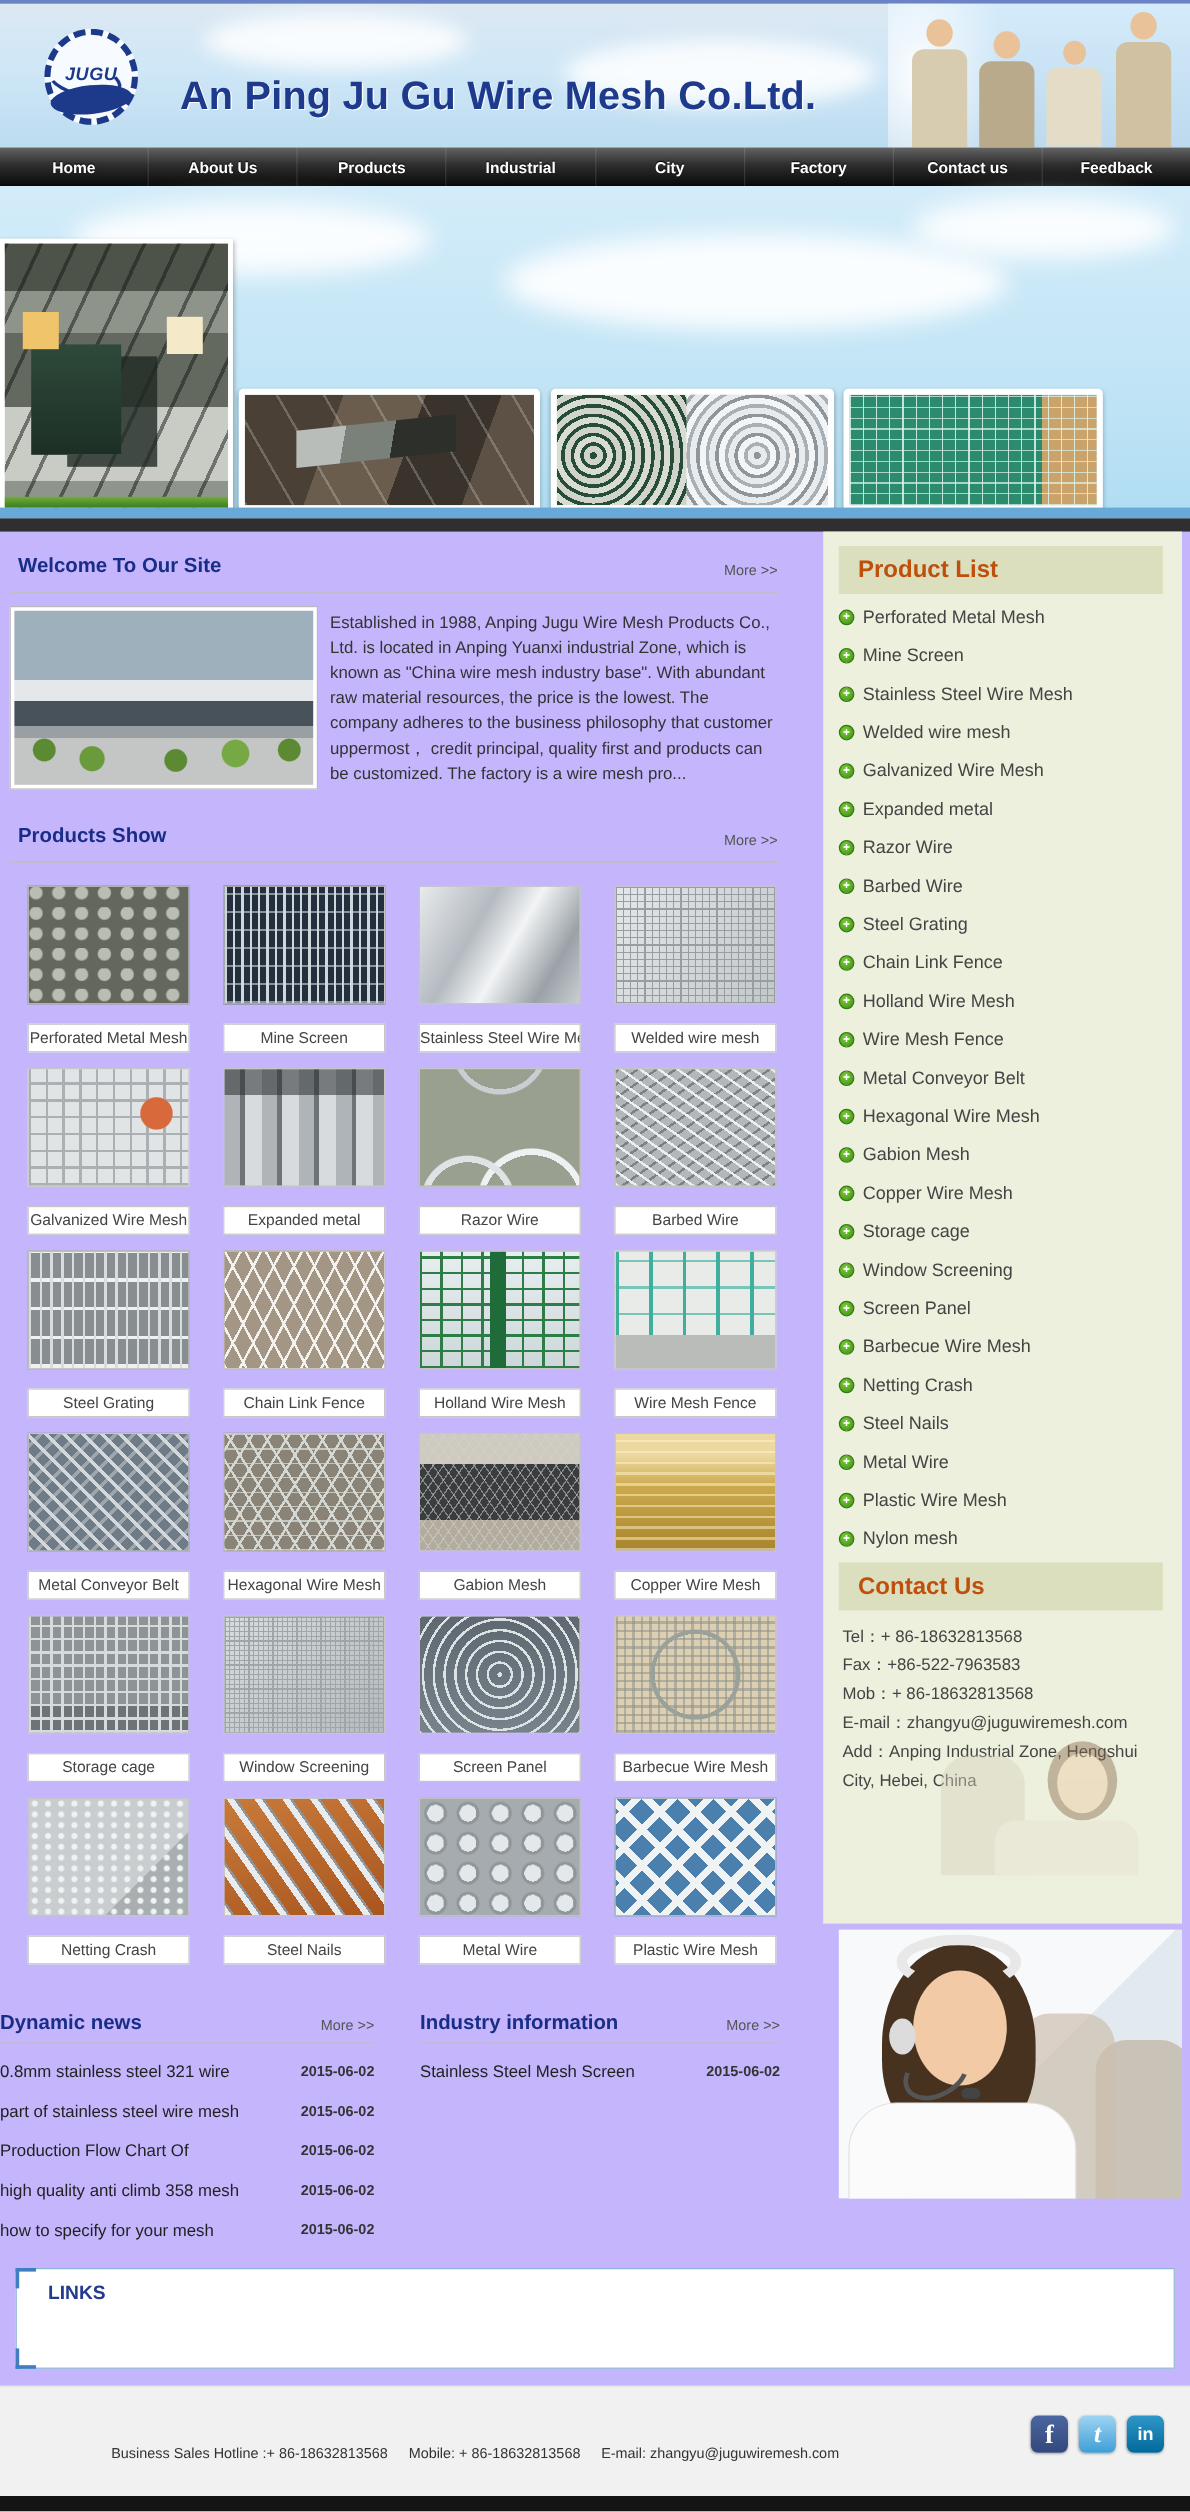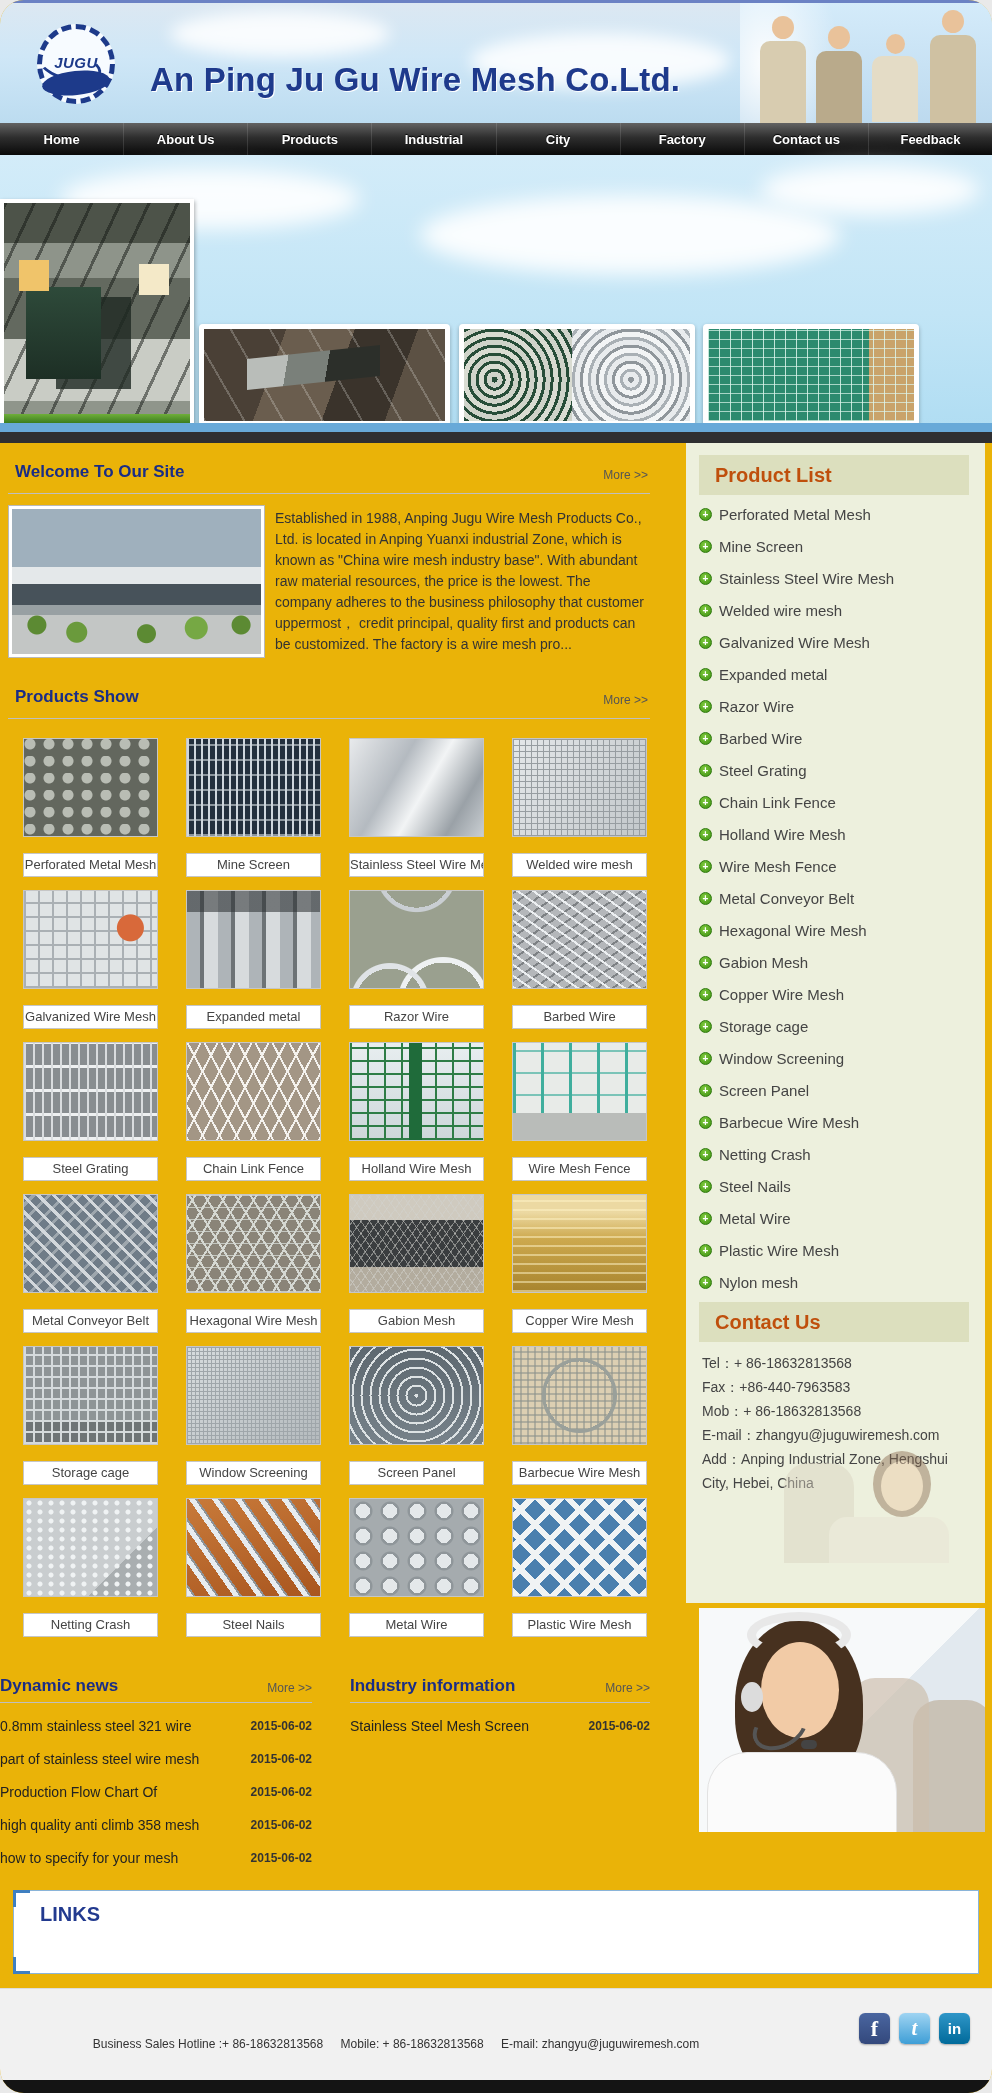--- a/index.html
+++ b/index.html
@@ -1,18 +1,18 @@
 <!DOCTYPE html>
 <html><head>
 <meta charset="utf-8">
 <style>
   * { margin:0; padding:0; box-sizing:border-box; }
   html,body { background:#e9e9e9; }
   body { font-family:"Liberation Sans", sans-serif; }
-  .page { position:relative; width:992px; height:2093px; margin:0 auto; background:#eab308; overflow:hidden;border-radius:24px; }
+  .page { position:relative; width:992px; height:2093px; margin:0 auto; background:#c4b5fd; overflow:hidden; }
 
   
   .site-header { position:absolute; left:0; top:0; width:992px; height:123px;
     background:linear-gradient(180deg,#dce8f2 0%,#cfe7f7 45%,#bcdcf0 100%); border-top:3px solid #6b82c4; overflow:hidden; }
   .hcloud { position:absolute; border-radius:50%; background:rgba(255,255,255,.85); filter:blur(8px); }
   .hc1 { left:170px; top:8px; width:220px; height:46px; }
   .hc2 { left:470px; top:30px; width:260px; height:56px; }
   .logo { position:absolute; left:34px; top:18px; width:84px; height:86px; }
   .logo .ring { position:absolute; inset:3px; border-radius:50%; border:5px dashed #1d3a8a; background:#f7fbff; }
   .logo .swoosh { position:absolute; left:8px; right:8px; bottom:12px; height:24px; border-radius:50%; background:#1d3a8a; transform:rotate(-6deg); }
@@ -172,21 +172,21 @@
   .cs-photo .shirt { position:absolute; left:8px; bottom:-6px; width:190px; height:86px; border-radius:40px 40px 0 0; background:#fbfbfb; border:1px solid #e2e2e2; }
   .cs-photo .band { position:absolute; left:48px; top:4px; width:104px; height:46px; border-radius:50%; border:9px solid #e8e8e8; border-bottom-color:transparent; }
   .cs-photo .ear { position:absolute; left:42px; top:74px; width:22px; height:30px; border-radius:50%; background:#dcdcdc; }
   .cs-photo .mic { position:absolute; left:52px; top:100px; width:58px; height:40px; border:4px solid #555; border-top-color:transparent; border-right-color:transparent; border-radius:50%; transform:rotate(-28deg); }
   .cs-photo .micend { position:absolute; left:102px; top:132px; width:16px; height:9px; border-radius:5px; background:#444; }
 
   
   .links-box { position:absolute; left:13px; top:1890px; width:966px; height:84px; background:#fff; border:1px solid #8ab4d8; }
   .links-box::before { content:""; position:absolute; left:-1px; top:-1px; width:14px; height:14px; border-left:3px solid #3f7fc0; border-top:3px solid #3f7fc0; }
   .links-box::after { content:""; position:absolute; left:-1px; bottom:-1px; width:14px; height:14px; border-left:3px solid #3f7fc0; border-bottom:3px solid #3f7fc0; }
-  .links-title { position:absolute; left:26px; top:12px; font-size:20px; font-weight:bold; color:#223a8f; }
+  .links-title { position:absolute; left:26px; top:12px; font-size:16px; font-weight:bold; color:#223a8f; }
 
   
   .footer { position:absolute; left:0; top:1988px; width:992px; height:92px; background:#f1f1f1; border-top:1px solid #ddd; }
   .copyright-line { position:absolute; left:0; right:200px; top:24px; text-align:center; font-size:12px; color:#333; }
   .badge { display:inline-block; vertical-align:-4px; width:15px; height:17px; margin-left:6px; background:#3a6ab8; border:1px solid #8ea8d8;
     color:#fff; font-size:9px; line-height:15px; text-align:center; }
   .hotline-line { position:absolute; left:0; right:200px; top:48px; text-align:center; font-size:12px; color:#333; }
   .hotline-line span { margin:0 7px; }
   .social { position:absolute; right:22px; top:24px; display:flex; gap:9px; }
   .soc { width:31px; height:31px; border-radius:6px; display:flex; align-items:center; justify-content:center;
@@ -596,21 +596,21 @@
 </ul>
     <div class="side-head head-contact">
       <span>Contact Us</span>
     </div>
     <div class="contact-lines">
   <div class="c-line">
     <span class="c-label">Tel：</span><span class="c-val">+ 86-18632813568</span>
   </div>
 
   <div class="c-line">
-    <span class="c-label">Fax：</span><span class="c-val">+86-440-7963583</span>
+    <span class="c-label">Fax：</span><span class="c-val">+86-522-7963583</span>
   </div>
 
   <div class="c-line">
     <span class="c-label">Mob：</span><span class="c-val">+ 86-18632813568</span>
   </div>
 
   <div class="c-line">
     <span class="c-label">E-mail：</span><span class="c-val">zhangyu@juguwiremesh.com</span>
   </div>
 

